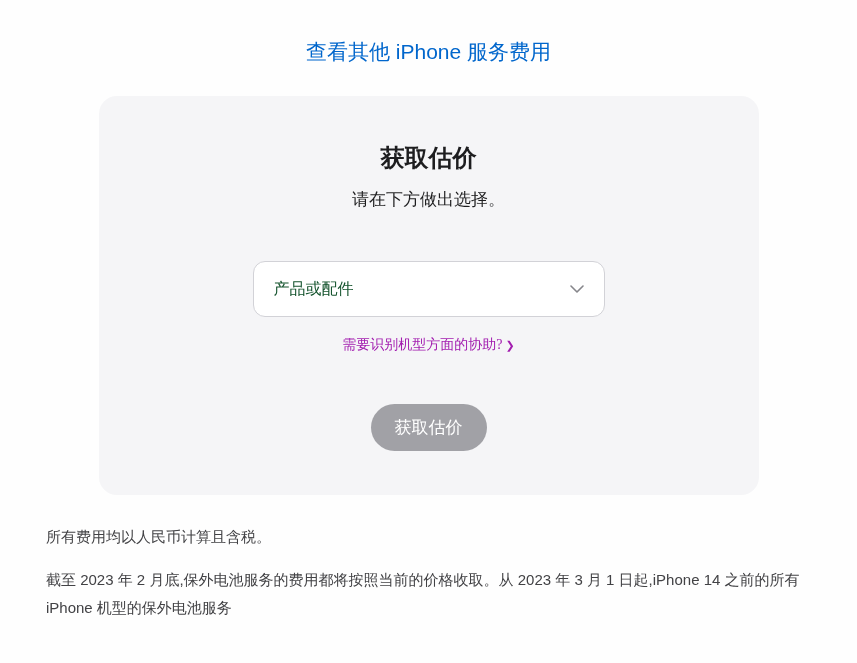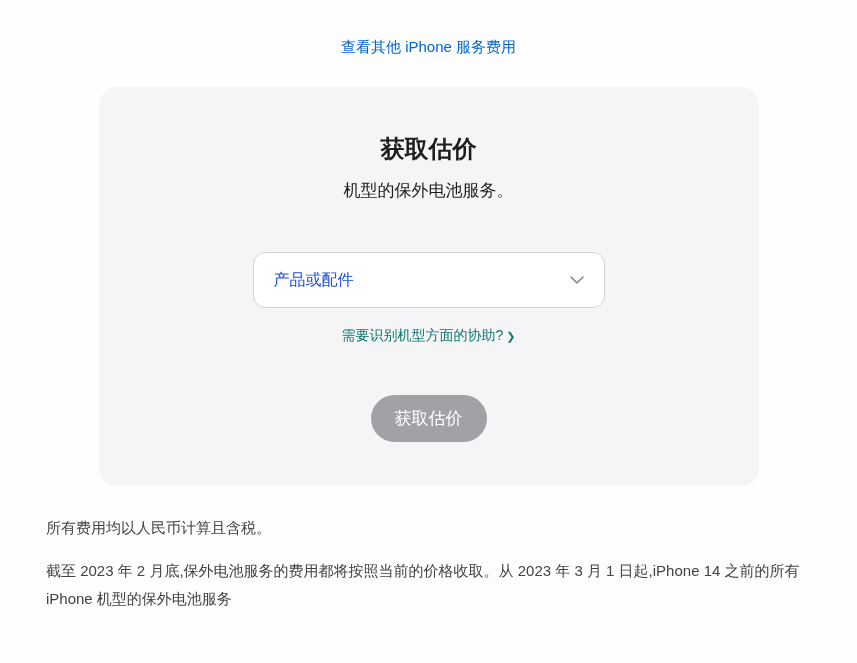--- a/index.html
+++ b/index.html
@@ -15,21 +15,21 @@
       color: #333;
     }
     .top-link {
       text-align: center;
       padding-top: 38px;
       padding-bottom: 30px;
     }
     .top-link a {
       color: #0066cc;
       text-decoration: none;
-      font-size: 15px;
+      font-size: 21px;
       cursor: pointer;
     }
     .card {
       background: #f5f5f7;
       border-radius: 18px;
       width: 660px;
       margin: 0 auto;
       padding: 46px 0 44px 0;
       text-align: center;
     }
@@ -51,35 +51,36 @@
       border: 1px solid #d2d2d7;
       border-radius: 12px;
       margin: 0 auto 18px auto;
       display: flex;
       align-items: center;
       justify-content: space-between;
       padding: 0 20px;
       cursor: pointer;
     }
     .select-box span {
-      color: #1d4ed8;
+      color: #14532d;
       font-size: 16px;
     }
     .chevron {
       color: #86868b;
     }
     .help-link {
       margin-top: 6px;
       margin-bottom: 50px;
     }
     .help-link a {
-      color: #0f766e;
+      color: #a21caf;
       text-decoration: none;
       font-size: 14px;
       cursor: pointer;
+      font-family: Liberation Serif, serif;
     }
     .help-link .arrow {
       font-size: 11px;
       margin-left: 3px;
     }
     .submit-btn {
       background: #a1a1a6;
       color: #ffffff;
       border: none;
       border-radius: 980px;
@@ -101,21 +102,21 @@
   </style>
 </head>
 <body>
 
 <div class="top-link">
   <a>查看其他 iPhone 服务费用</a>
 </div>
 
 <div class="card">
   <h2 class="card-title">获取估价</h2>
-  <p class="card-subtitle">机型的保外电池服务。</p>
+  <p class="card-subtitle">请在下方做出选择。</p>
 
   <div class="select-box">
     <span>产品或配件</span>
     <svg class="chevron" width="14" height="8" viewBox="0 0 14 8" fill="none">
       <path d="M1 1L7 7L13 1" stroke="#86868b" stroke-width="1.6" stroke-linecap="round" stroke-linejoin="round"></path>
     </svg>
   </div>
 
 
   <div class="help-link">

